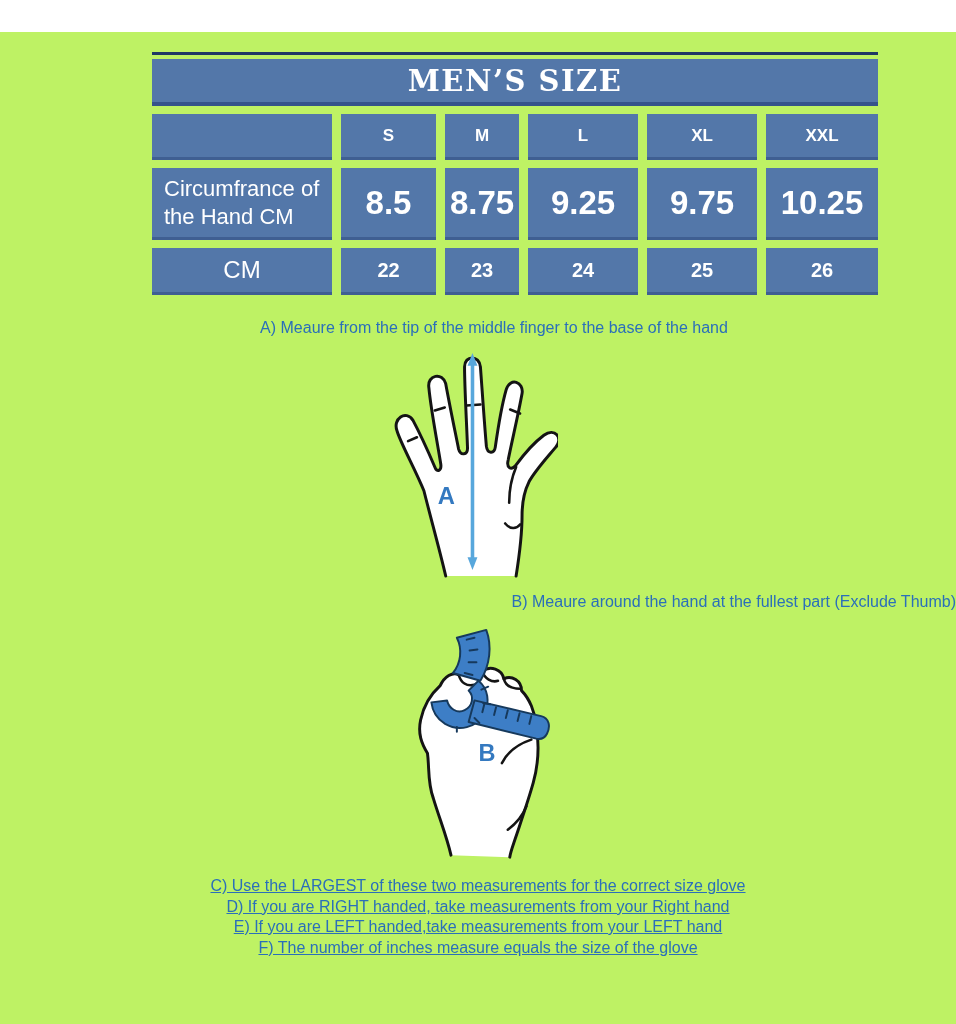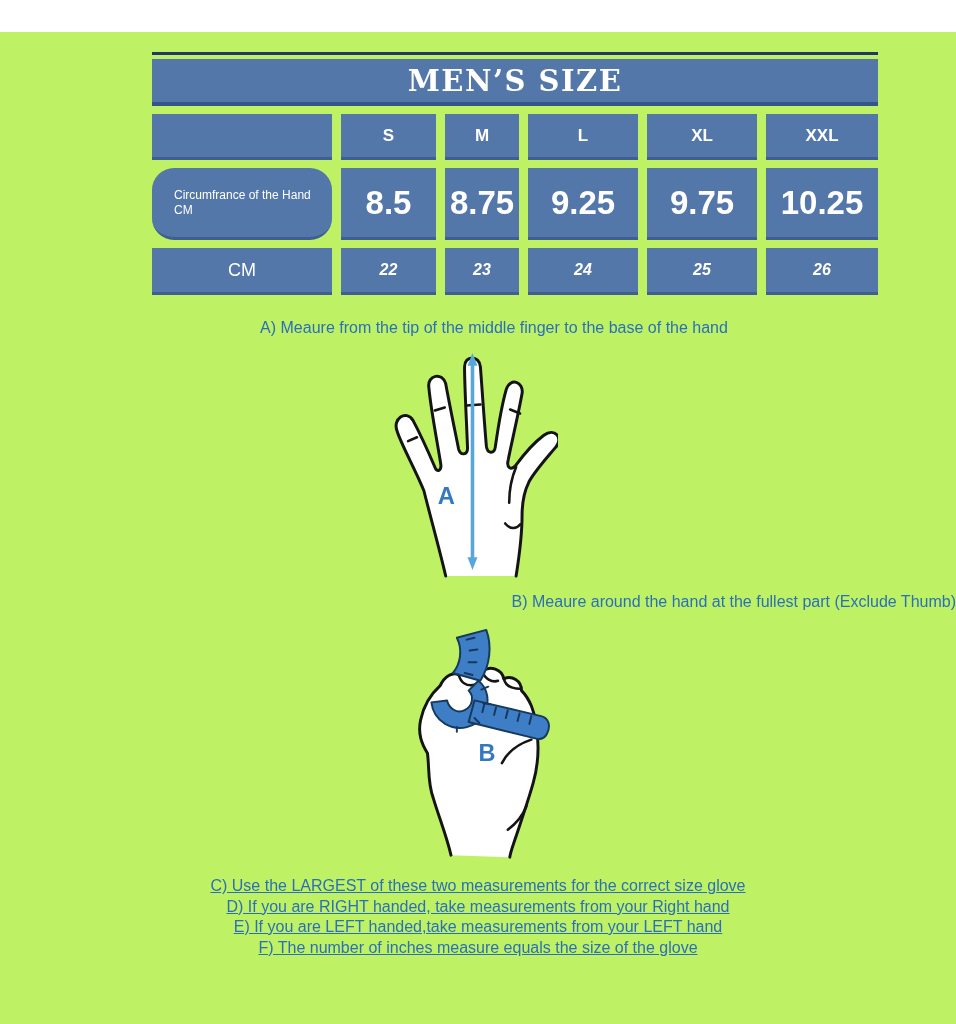--- a/index.html
+++ b/index.html
@@ -35,23 +35,23 @@
     grid-template-rows:46px 72px 47px;
     gap:8px 9px;
   }
   .cell{
     background:var(--cell-blue);
     border-bottom:3px solid var(--cell-edge);
     color:#fff;display:flex;align-items:center;justify-content:center;
   }
   .cell.size-label{font-weight:bold;font-size:17px;}
   .cell.big-num{font-weight:bold;font-size:33px;}
-  .cell.mid-num{font-weight:bold;font-size:16px;font-style:italic;}
-  .cell.row-label{justify-content:flex-start;padding-left:22px;font-size:12px;line-height:1.25;border-radius:22px;}
-  .cell.row-label-center{font-size:18px;}
+  .cell.mid-num{font-weight:bold;font-size:20px;}
+  .cell.row-label{justify-content:flex-start;padding-left:12px;font-size:22px;line-height:1.25;}
+  .cell.row-label-center{font-size:24px;}
 
   
   .instr{
     position:absolute;left:0;width:956px;text-align:center;
     color:var(--instr-text);font-size:16px;line-height:20.5px;
   }
   .instr-a{top:286px;padding-left:32px;}
   .instr-b{top:560px;text-align:right;}
   .instr-cdef{top:844px;text-decoration:underline;}
 

